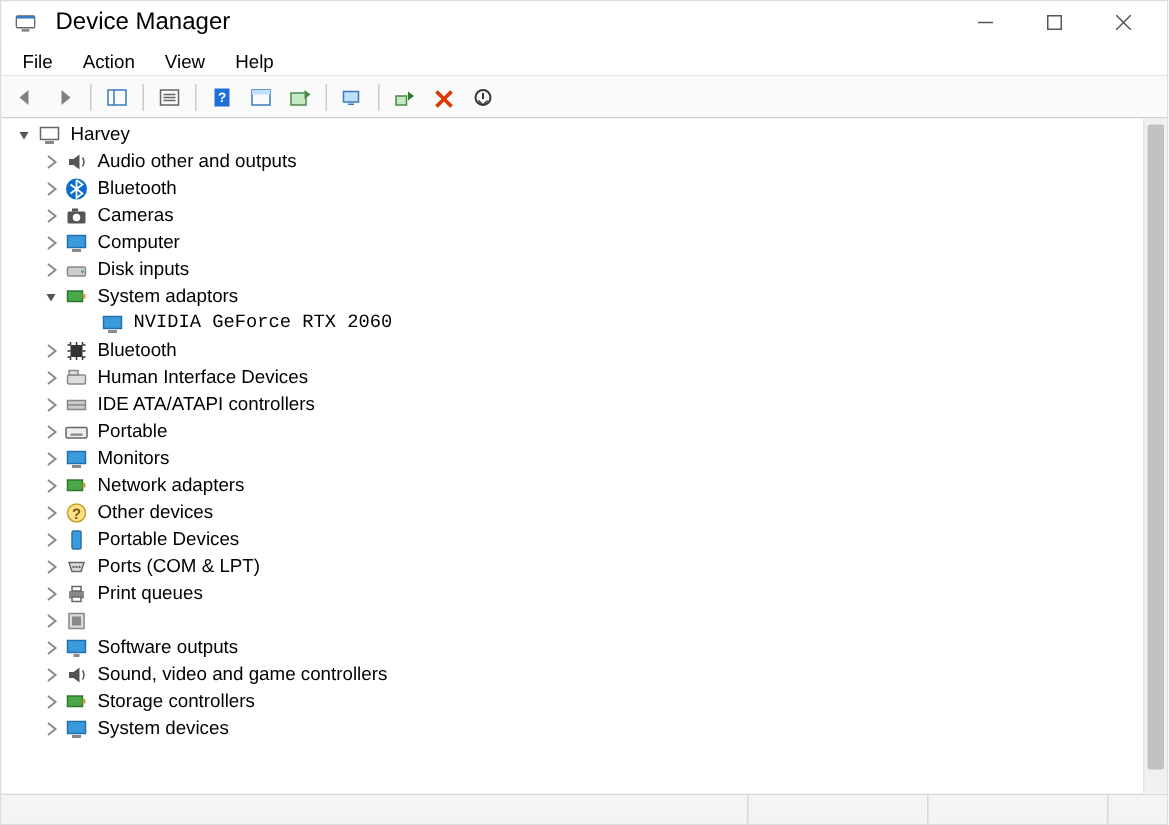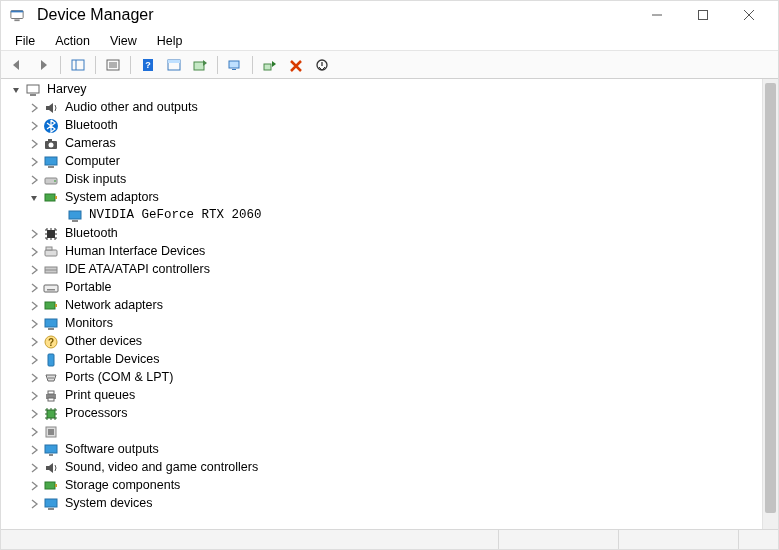--- a/index.html
+++ b/index.html
@@ -432,40 +432,40 @@
 
 
       <div class="node d1">
         <span class="toggle">
             <svg width="10" height="10" viewBox="0 0 10 10">
               <path d="M3 1 L8 5 L3 9" fill="none" stroke="#888" stroke-width="1.3"></path>
             </svg>
           </span>
         <span class="icon">
             <svg width="16" height="16" viewBox="0 0 16 16">
+              <rect x="2" y="3" width="12" height="8" fill="#3a9bdc" stroke="#2470a8"></rect>
+              <rect x="5" y="12" width="6" height="2" fill="#888"></rect>
+            </svg>
+          </span>
+        <span class="label">Monitors</span>
+      </div>
+
+      <div class="node d1">
+        <span class="toggle">
+            <svg width="10" height="10" viewBox="0 0 10 10">
+              <path d="M3 1 L8 5 L3 9" fill="none" stroke="#888" stroke-width="1.3"></path>
+            </svg>
+          </span>
+        <span class="icon">
+            <svg width="16" height="16" viewBox="0 0 16 16">
               <rect x="2" y="4" width="10" height="7" fill="#4aa84a" stroke="#2a7a2a"></rect>
               <rect x="12" y="6" width="2" height="3" fill="#c8a030"></rect>
             </svg>
           </span>
         <span class="label">Network adapters</span>
-      </div>
-
-      <div class="node d1">
-        <span class="toggle">
-            <svg width="10" height="10" viewBox="0 0 10 10">
-              <path d="M3 1 L8 5 L3 9" fill="none" stroke="#888" stroke-width="1.3"></path>
-            </svg>
-          </span>
-        <span class="icon">
-            <svg width="16" height="16" viewBox="0 0 16 16">
-              <rect x="2" y="3" width="12" height="8" fill="#3a9bdc" stroke="#2470a8"></rect>
-              <rect x="5" y="12" width="6" height="2" fill="#888"></rect>
-            </svg>
-          </span>
-        <span class="label">Monitors</span>
       </div>
 
       <div class="node d1">
         <span class="toggle">
             <svg width="10" height="10" viewBox="0 0 10 10">
               <path d="M3 1 L8 5 L3 9" fill="none" stroke="#888" stroke-width="1.3"></path>
             </svg>
           </span>
         <span class="icon">
             <svg width="16" height="16" viewBox="0 0 16 16">
@@ -516,34 +516,20 @@
         <span class="icon">
             <svg width="16" height="16" viewBox="0 0 16 16">
               <rect x="3" y="6" width="10" height="5" fill="#888"></rect>
               <rect x="5" y="3" width="6" height="3" fill="#fff" stroke="#666"></rect>
               <rect x="5" y="10" width="6" height="3" fill="#fff" stroke="#666"></rect>
             </svg>
           </span>
         <span class="label">Print queues</span>
       </div>
 
-      <div class="node d1">
-        <span class="toggle">
-            <svg width="10" height="10" viewBox="0 0 10 10">
-              <path d="M3 1 L8 5 L3 9" fill="none" stroke="#888" stroke-width="1.3"></path>
-            </svg>
-          </span>
-        <span class="icon">
-            <svg width="16" height="16" viewBox="0 0 16 16">
-              <rect x="4" y="4" width="8" height="8" fill="#4aa84a" stroke="#2a6a2a"></rect>
-              <path d="M4 2v2M8 2v2M12 2v2M4 12v2M8 12v2M12 12v2M2 4h2M2 8h2M2 12h2M12 4h2M12 8h2M12 12h2" stroke="#2a6a2a"></path>
-            </svg>
-          </span>
-        <span class="label">Processors</span>
-      </div>
 
       <div class="node d1">
         <span class="toggle">
             <svg width="10" height="10" viewBox="0 0 10 10">
               <path d="M3 1 L8 5 L3 9" fill="none" stroke="#888" stroke-width="1.3"></path>
             </svg>
           </span>
         <span class="icon">
             <svg width="16" height="16" viewBox="0 0 16 16">
               <rect x="3" y="3" width="10" height="10" fill="#ddd" stroke="#888"></rect>
@@ -587,21 +573,21 @@
             <svg width="10" height="10" viewBox="0 0 10 10">
               <path d="M3 1 L8 5 L3 9" fill="none" stroke="#888" stroke-width="1.3"></path>
             </svg>
           </span>
         <span class="icon">
             <svg width="16" height="16" viewBox="0 0 16 16">
               <rect x="2" y="4" width="10" height="7" fill="#4aa84a" stroke="#2a7a2a"></rect>
               <rect x="12" y="6" width="2" height="3" fill="#c8a030"></rect>
             </svg>
           </span>
-        <span class="label">Storage components</span>
+        <span class="label">Storage controllers</span>
       </div>
 
       <div class="node d1">
         <span class="toggle">
             <svg width="10" height="10" viewBox="0 0 10 10">
               <path d="M3 1 L8 5 L3 9" fill="none" stroke="#888" stroke-width="1.3"></path>
             </svg>
           </span>
         <span class="icon">
             <svg width="16" height="16" viewBox="0 0 16 16">

